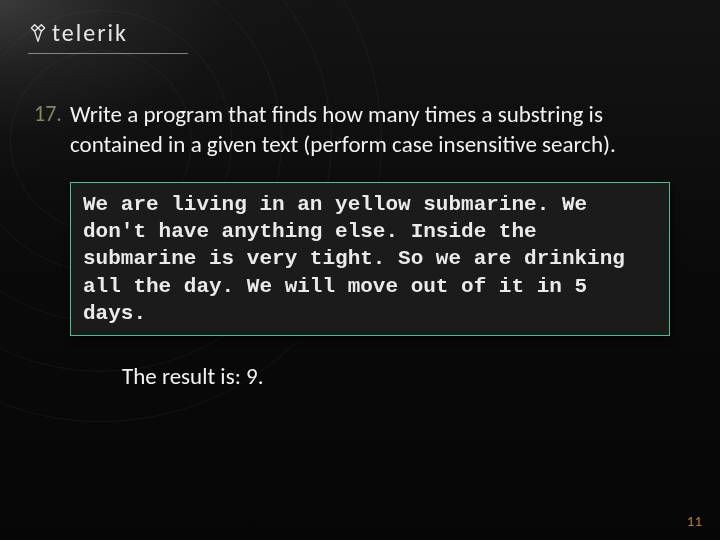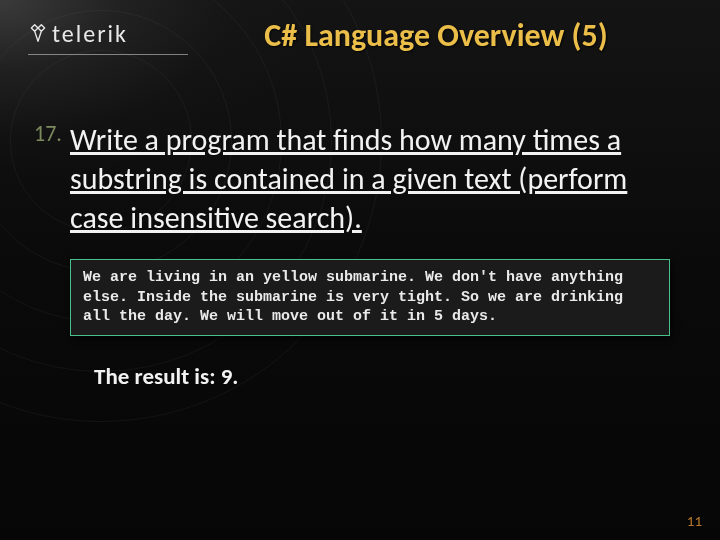--- a/index.html
+++ b/index.html
@@ -43,21 +43,21 @@
   .arcs .a3 { top: 140px; left: 140px; width: 360px; height: 360px; }
   .arcs .a4 { top: 190px; left: 190px; width: 260px; height: 260px; }
   .arcs .a5 { top: 230px; left: 230px; width: 180px; height: 180px; }
 
   .header {
     position: absolute;
     top: 18px;
     left: 28px;
     right: 26px;
     display: flex;
-    align-items: center;
+    align-items: flex-end;
   }
   .logo {
     display: flex;
     align-items: center;
     gap: 4px;
     padding-bottom: 6px;
     border-bottom: 1px solid rgba(200,200,200,0.6);
     min-width: 160px;
   }
   .logo-mark {
@@ -84,69 +84,67 @@
 
   .body {
     position: absolute;
     top: 100px;
     left: 34px;
     right: 40px;
   }
   .item {
     display: flex;
     align-items: flex-start;
-    margin-top: 20px;
   }
   .item-num {
     font-size: 22px;
     color: #7d8b5f;
     font-weight: 500;
     width: 36px;
     flex-shrink: 0;
     line-height: 1.25;
   }
   .item-text {
-    font-size: 30px;
+    font-size: 23px;
     line-height: 1.3;
     color: #f2f2f2;
     font-weight: 500;
-    text-decoration: underline;
   }
   .para2 {
     margin-top: 24px;
     margin-left: 36px;
     font-size: 23px;
     line-height: 1.3;
     color: #f2f2f2;
     font-weight: 500;
   }
   .para2 .mono {
     font-family: "Consolas", "Courier New", monospace;
     font-weight: 700;
   }
 
   .codebox {
     margin: 22px 10px 0 36px;
     border: 1.5px solid #47c08a;
     background: #1b1b1b;
     padding: 8px 12px 8px 12px;
     font-family: "Consolas", "Courier New", monospace;
-    font-size: 15px;
+    font-size: 21px;
     line-height: 1.3;
     color: #eaeaea;
     font-weight: 600;
     box-shadow: 2px 3px 6px rgba(0,0,0,0.7);
     white-space: pre-wrap;
   }
 
   .result {
-    margin: 26px 0 0 60px;
+    margin: 26px 0 0 88px;
     font-size: 23px;
     color: #f2f2f2;
-    font-weight: 700;
+    font-weight: 400;
   }
 
   .pagenum {
     position: absolute;
     bottom: 10px;
     right: 18px;
     font-size: 15px;
     color: #b87a2a;
   }
 </style>
@@ -165,21 +163,20 @@
 
   <div class="header">
     <div class="logo">
       <span class="logo-mark">
         <svg viewBox="0 0 24 24" width="20" height="20">
           <path d="M4 6 L8 2 L12 6 L8 10 Z M12 6 L16 2 L20 6 L16 10 Z M8 10 L12 6 L16 10 L12 22 Z" fill="none" stroke="#e8e8e8" stroke-width="1.6" stroke-linejoin="round"></path>
         </svg>
       </span>
       <span class="logo-text">telerik</span>
     </div>
-    <div class="title">C# Language Overview (5)</div>
   </div>
 
   <div class="body">
 
     <div class="item">
       <div class="item-num">17.</div>
       <div class="item-text">Write a program that finds how many times a substring is contained in a given text (perform case insensitive search).</div>
     </div>
 
 

